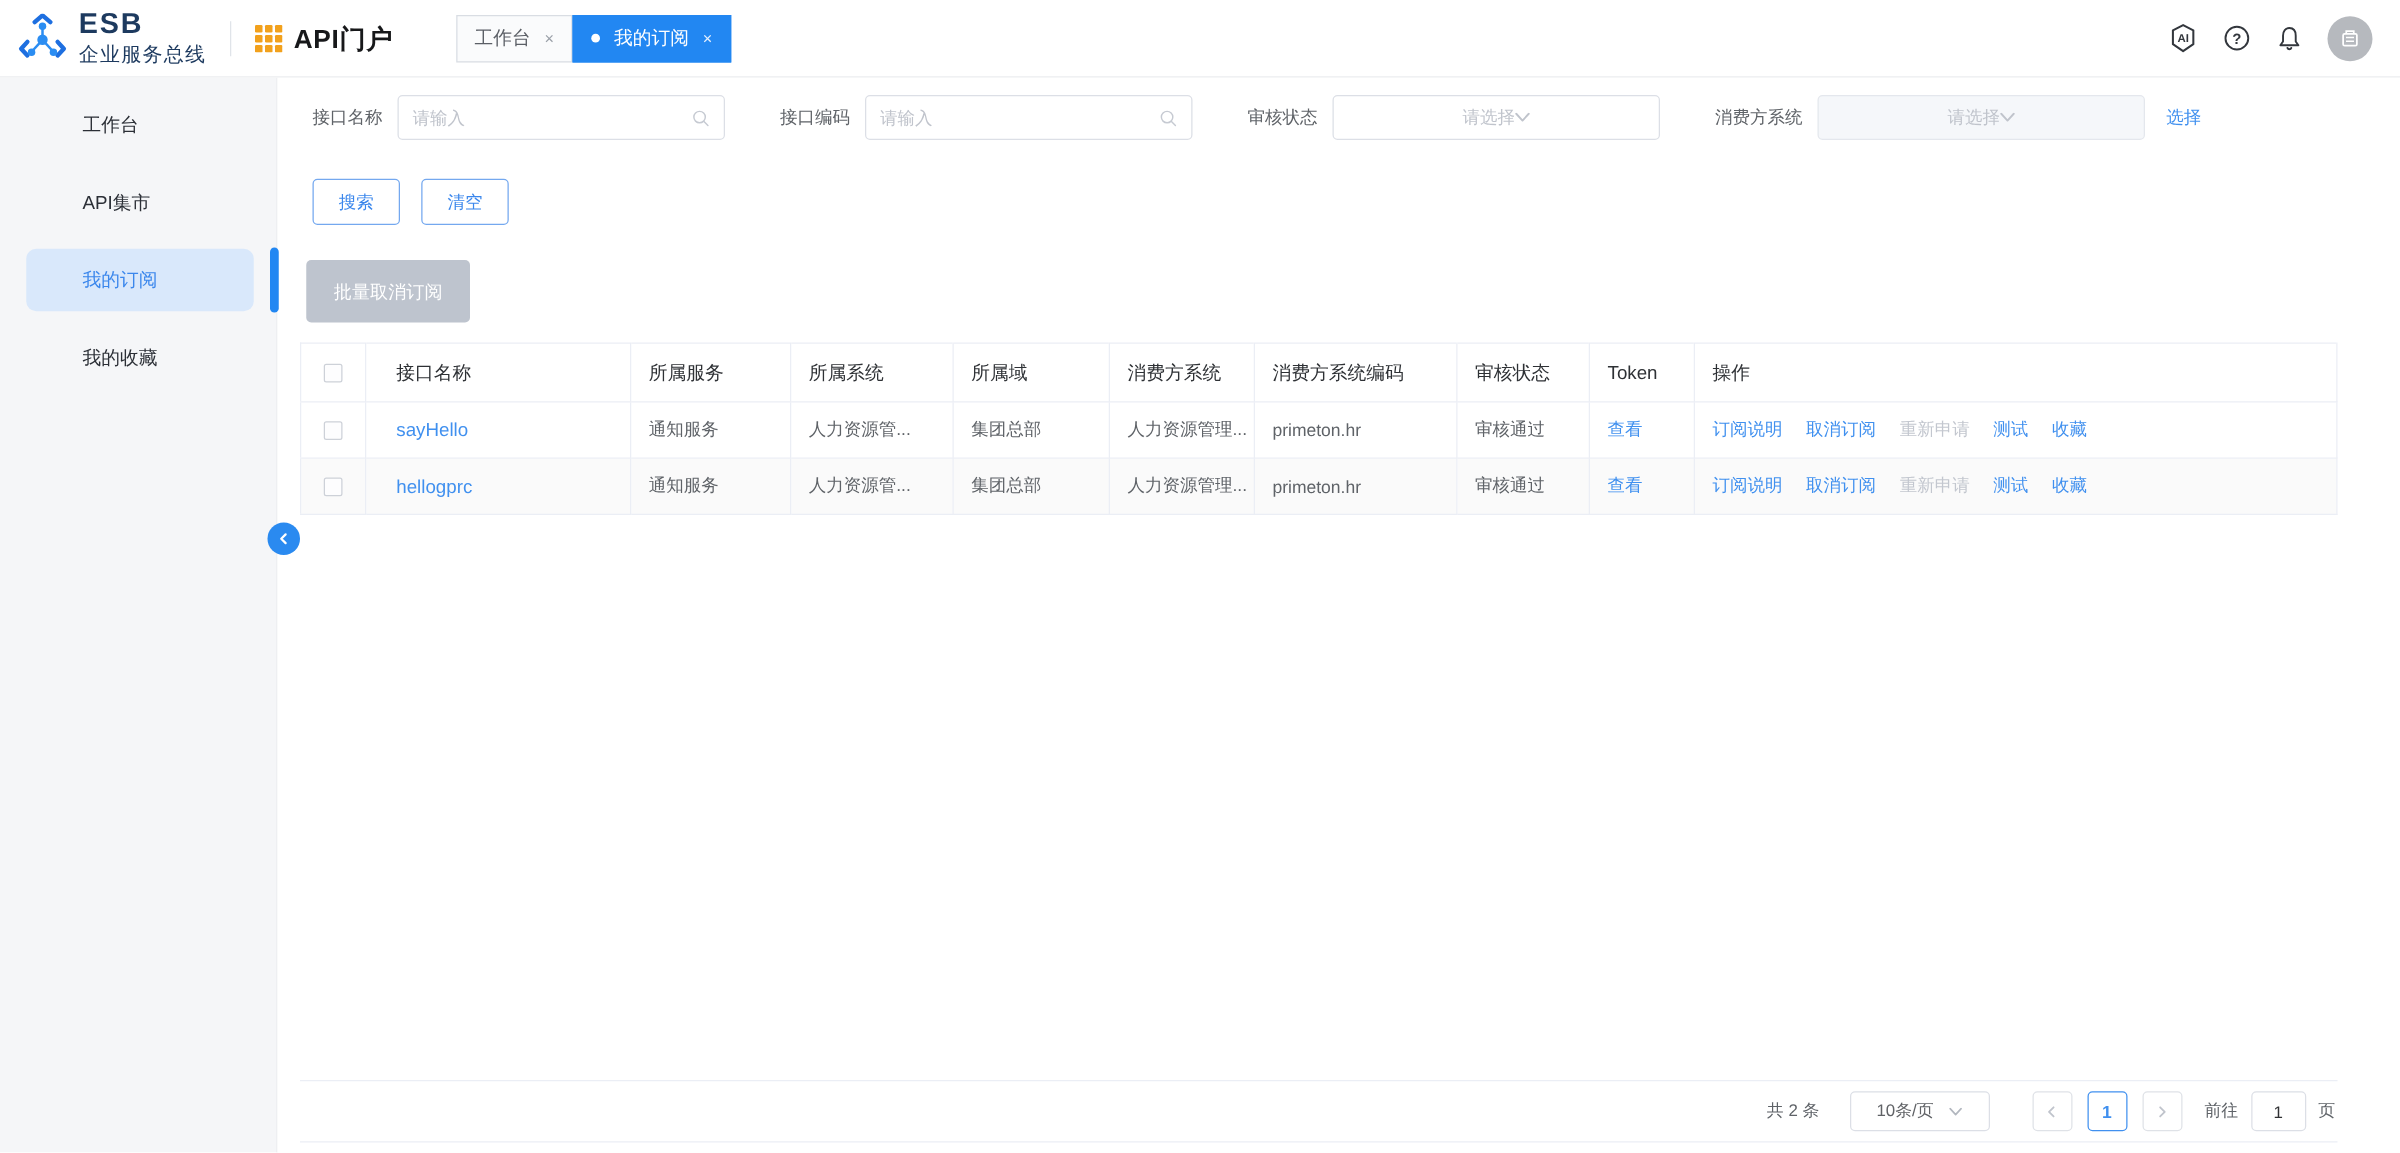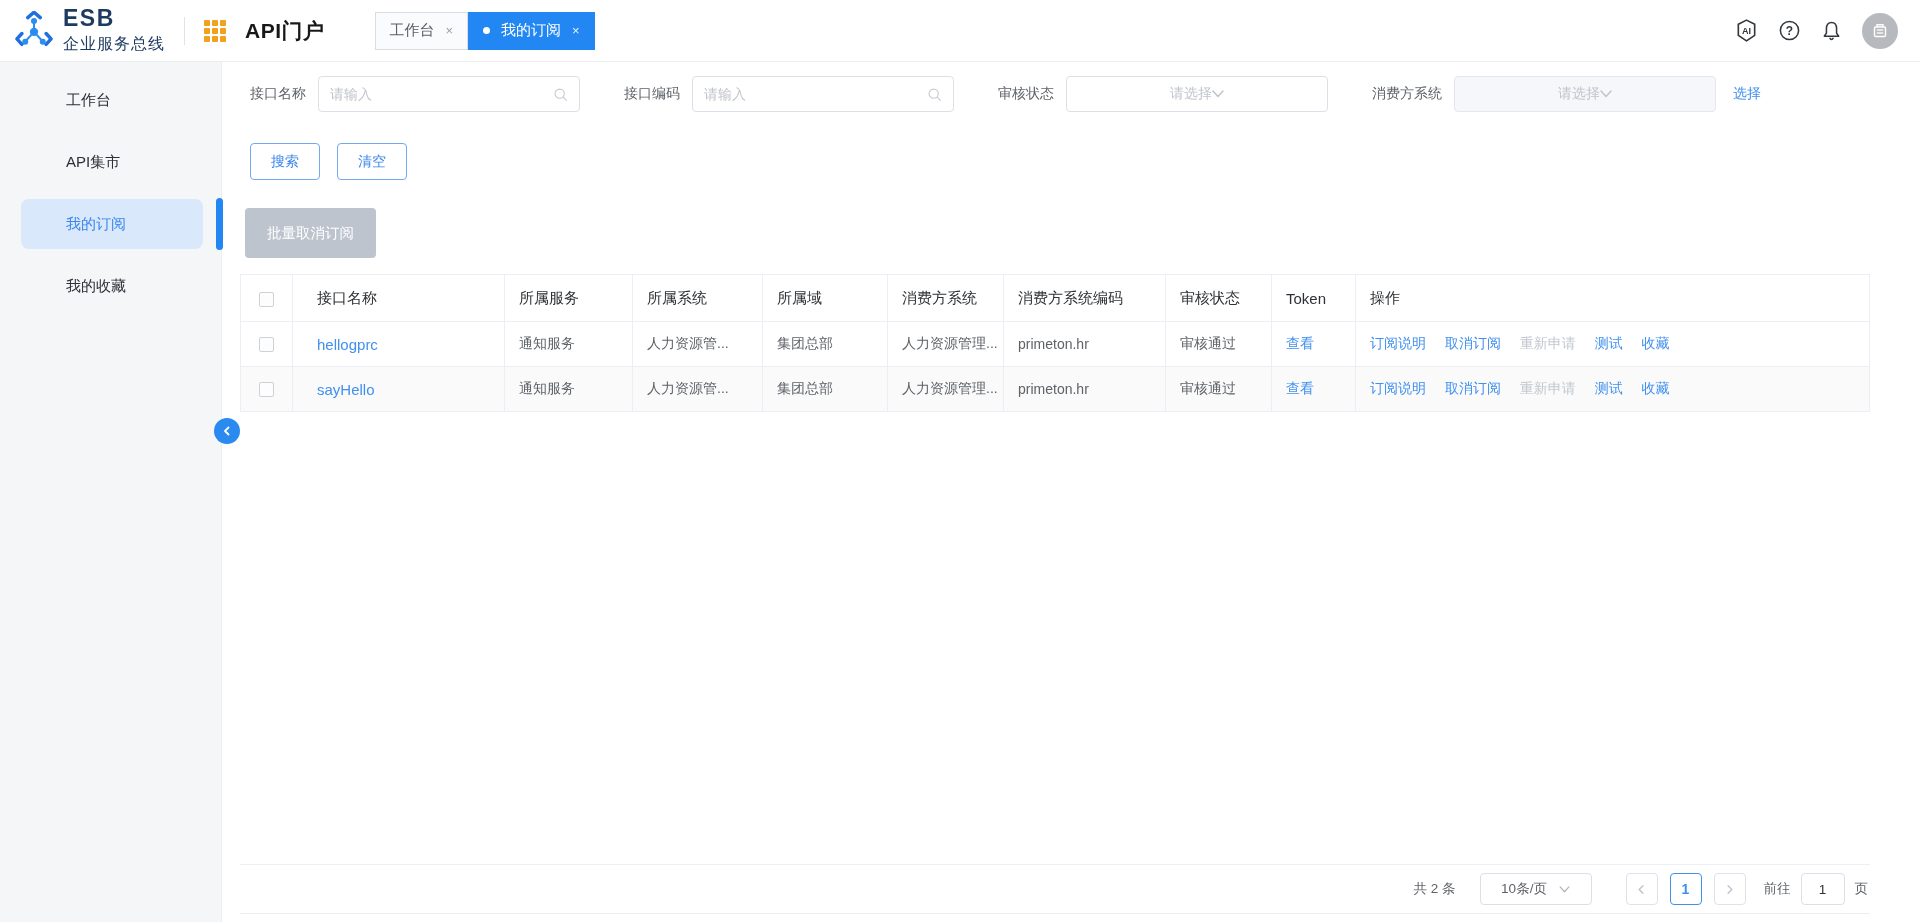--- a/index.html
+++ b/index.html
@@ -7,21 +7,21 @@
     font-family:"Liberation Sans","DejaVu Sans",sans-serif; }
   .page { position:relative; width:1920px; height:922px; background:#fff; }
 
   
   .hdr { position:absolute; top:0; left:0; right:0; height:62px; background:#fff;
     border-bottom:1px solid #ebedf0; display:flex; align-items:center; z-index:20; }
   .logo { display:flex; align-items:center; gap:9px; margin-left:14px; }
   .logo-text .t { font-size:23px; font-weight:bold; color:#1d3a5f; letter-spacing:1.5px; line-height:1; }
   .logo-text .s { font-size:16px; color:#1d3a5f; margin-top:4px; letter-spacing:1px; }
   .hdr-divider { width:1px; height:28px; background:#e0e4e9; margin:0 19px; }
-  .portal { display:flex; align-items:center; gap:19px; }
+  .portal { display:flex; align-items:center; gap:9px; }
   .portal .t { font-size:21px; font-weight:bold; color:#17181a; letter-spacing:0.5px; }
   .tabs { display:flex; margin-left:50px; }
   .tab { height:38px; display:flex; align-items:center; gap:11px; padding:0 14px;
     border:1px solid #d9dde3; background:#fafbfc; color:#5b5f66; font-size:15px; cursor:pointer; }
   .tab .x { font-size:13px; color:#9aa0a8; }
   .tab.active { background:#2287f2; border-color:#2287f2; color:#fff; }
   .tab.active .x { color:#e8f1fd; }
   .tab .dot { width:7px; height:7px; border-radius:50%; background:#fff; }
   .hdr-right { margin-left:auto; display:flex; align-items:center; gap:19px; padding-right:22px; }
   .hdr-search { width:300px; height:34px; border:1px solid #e4e7ed; border-radius:17px;
@@ -280,40 +280,40 @@
             <th>消费方系统编码</th>
             <th>审核状态</th>
             <th>Token</th>
             <th>操作</th>
           </tr>
         </thead>
         <tbody>
 
             <tr>
               <td class="col-check"><span class="checkbox"></span></td>
-              <td class="col-name"><span class="lnk name-lnk">hellogprc</span></td>
+              <td class="col-name"><span class="lnk name-lnk">sayHello</span></td>
               <td>通知服务</td>
               <td>人力资源管...</td>
               <td>集团总部</td>
               <td>人力资源管理...</td>
               <td>primeton.hr</td>
               <td>审核通过</td>
               <td><span class="lnk">查看</span></td>
               <td>
                 <span class="lnk act">订阅说明</span>
                 <span class="lnk act">取消订阅</span>
                 <span class="act disabled">重新申请</span>
                 <span class="lnk act">测试</span>
                 <span class="lnk act">收藏</span>
               </td>
             </tr>
 
             <tr>
               <td class="col-check"><span class="checkbox"></span></td>
-              <td class="col-name"><span class="lnk name-lnk">sayHello</span></td>
+              <td class="col-name"><span class="lnk name-lnk">hellogprc</span></td>
               <td>通知服务</td>
               <td>人力资源管...</td>
               <td>集团总部</td>
               <td>人力资源管理...</td>
               <td>primeton.hr</td>
               <td>审核通过</td>
               <td><span class="lnk">查看</span></td>
               <td>
                 <span class="lnk act">订阅说明</span>
                 <span class="lnk act">取消订阅</span>

